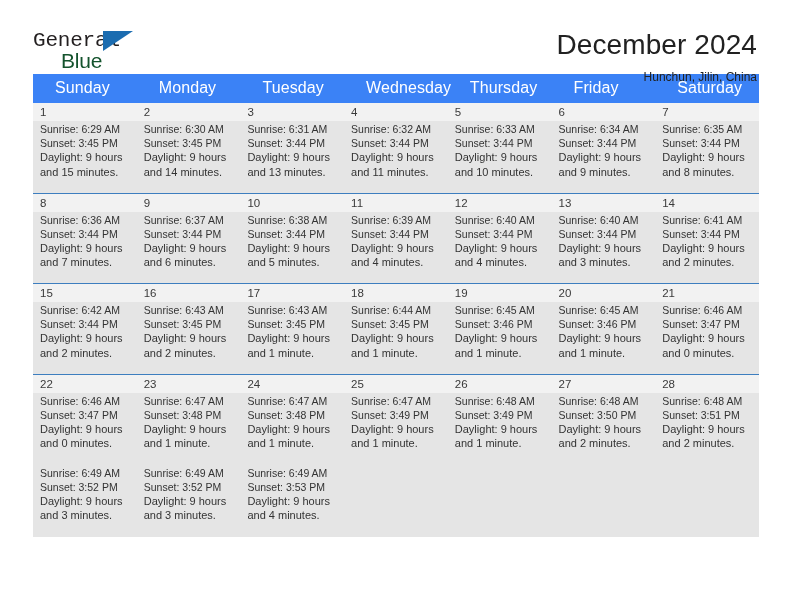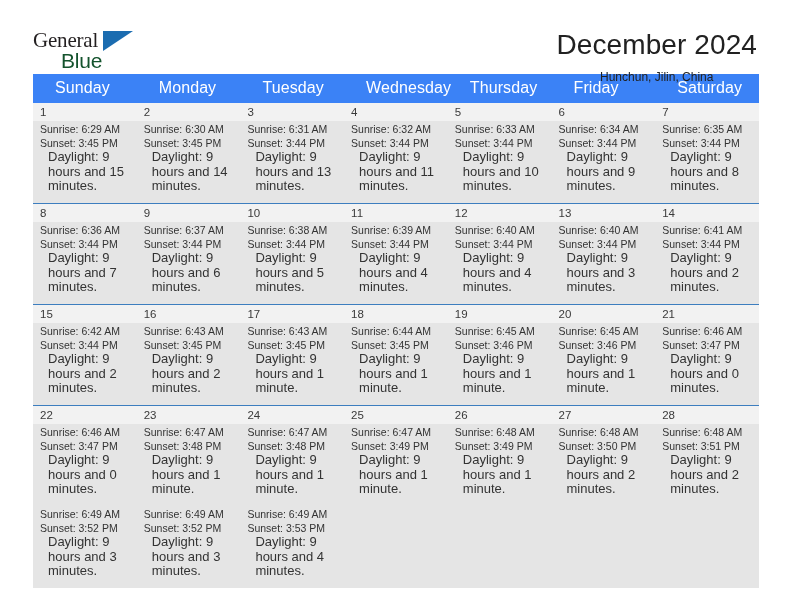--- a/index.html
+++ b/index.html
@@ -41,21 +41,21 @@
     line-height: 1;
     user-select: none;
   }
   .logo-general {
     position: absolute;
     left: 0;
     top: 2px;
     font-size: 21px;
     letter-spacing: -0.2px;
     color: #231f20;
-    font-family: Liberation Serif, serif;
+    font-family: Liberation Mono, monospace;
   }
   .logo-blue {
     position: absolute;
     left: 28px;
     top: 22px;
     font-size: 21px;
     letter-spacing: -0.2px;
     color: #14532d;
     font-family: "Liberation Sans", sans-serif;
   }
@@ -63,21 +63,21 @@
     position: absolute;
     left: 70px;
     top: 3px;
     width: 0;
     height: 0;
     border-left: 30px solid #1b6cb0;
     border-bottom: 20px solid transparent;
   }
 
   .title-block {
-    text-align: center;
+    text-align: right;
     padding-top: 0;
     margin-left: 36px;
   }
   .month-title {
     font-size: 28px;
     color: #212121;
     font-weight: normal;
     line-height: 34px;
     letter-spacing: 0.1px;
     white-space: nowrap;
@@ -132,24 +132,23 @@
     box-sizing: border-box;
   }
 
   .info-line {
     font-size: 10.5px;
     line-height: 14.2px;
     color: #333333;
     white-space: nowrap;
   }
   .info-wrap {
-    font-size: 13px;
+    font-size: 11px;
     line-height: 14.2px;
     color: #333333;
-    margin-left: 8px;
   }
 
   .empty-cell {
     background: #ffffff;
   }
 </style>
 </head>
 <body>
 
 <div class="page">

